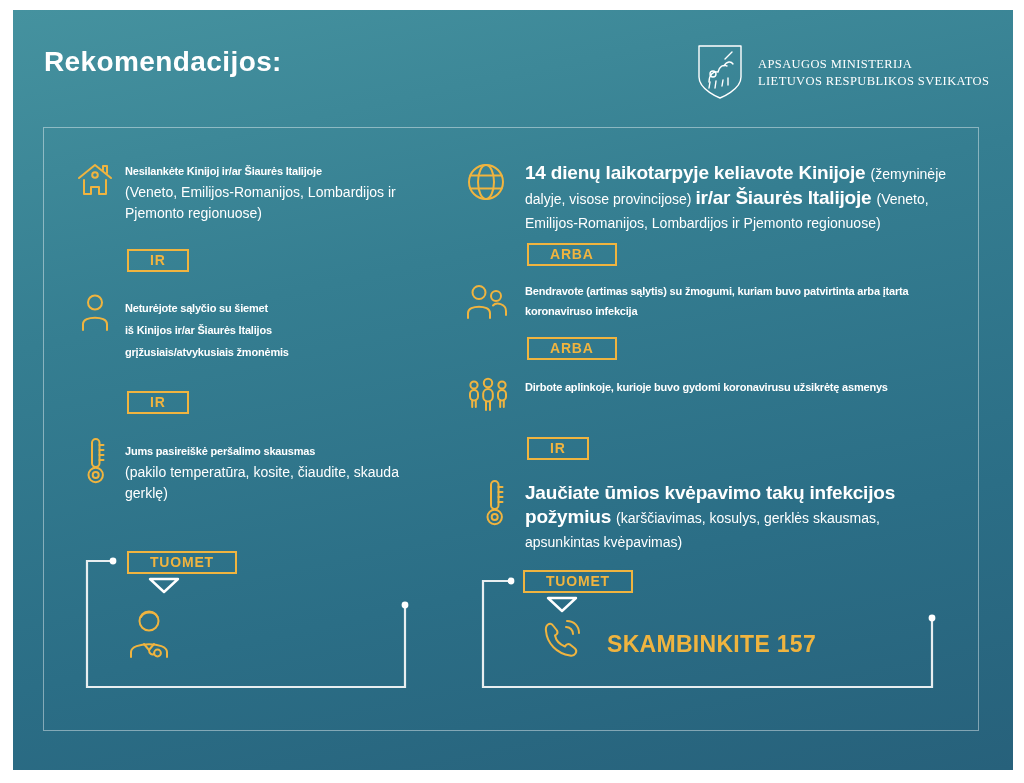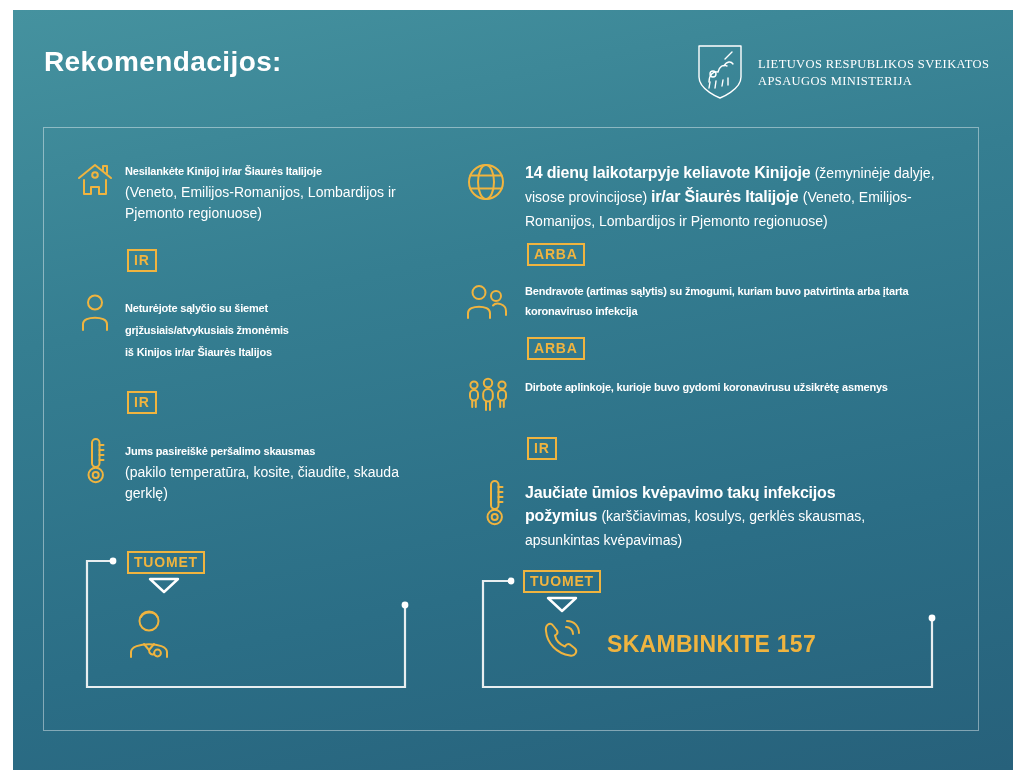--- a/index.html
+++ b/index.html
@@ -26,25 +26,25 @@
     font-family:"Liberation Serif", serif;font-size:12.5px;line-height:17px;letter-spacing:0.4px;
   }
   .panel{
     left:43px;top:127px;width:934px;height:602px;
     border:1px solid rgba(255,255,255,0.42);
   }
   .h{color:var(--white);font-weight:700;font-size:11px;line-height:22px;letter-spacing:-0.2px;}
   .h23{line-height:20px;}
   .n{color:var(--white);font-size:14px;line-height:21px;}
   .mix{color:var(--white);line-height:23px;}
-  .mix .b{font-weight:700;font-size:16px;letter-spacing:-0.2px;}
+  .mix .b{font-weight:700;font-size:19px;letter-spacing:-0.2px;}
   .mix .r{font-weight:400;font-size:14px;}
   .tag{
     border:2px solid var(--yellow);color:var(--yellow);
-    font-weight:700;font-size:14px;line-height:19px;padding:0 5px;letter-spacing:0.8px;
+    font-weight:700;font-size:14px;line-height:19px;padding:0 21px;letter-spacing:0.8px;
     display:inline-block;
   }
   .cta-text{color:var(--yellow);font-weight:700;font-size:23px;line-height:30px;letter-spacing:0.3px;}
   svg{display:block;}
   .icon-stroke{stroke:var(--yellow);fill:none;stroke-width:2;stroke-linecap:round;stroke-linejoin:round;}
   .white-stroke{stroke:#ffffff;fill:none;stroke-linecap:round;stroke-linejoin:round;}
 </style>
 </head>
 <body>
 
@@ -56,22 +56,22 @@
   <g class="white-stroke" stroke-width="1.4">
     <path d="M3 2 H45 V33 C45 46 24 54 24 54 C24 54 3 46 3 33 Z"></path>
     <path d="M13 38 C13 31 17 27 22 28 C23 23 27 20 31 22"></path>
     <path d="M14 38 L13 44 M20 37 L19 44 M27 36 L26 42 M32 34 L32 41"></path>
     <path d="M29 15 L36 8"></path>
     <path d="M28 22 C31 17 35 17 37 20"></path>
     <circle cx="17" cy="30" r="3"></circle>
   </g>
 </svg>
 <div class="ministry-text abs">
+  <div>APSAUGOS MINISTERIJA</div>
   <div>LIETUVOS RESPUBLIKOS SVEIKATOS</div>
-  <div>APSAUGOS MINISTERIJA</div>
 </div>
 
 <div class="panel abs"></div>
 
 <svg class="abs" style="left:76px;top:162px;" width="38" height="36" viewBox="0 0 38 36">
   <g class="icon-stroke">
     <polyline points="3,16 19,3 35,16"></polyline>
     <path d="M27 8 V4 H31 V11"></path>
     <path d="M8 18 V32 H15 V25 H23 V32 H30 V18"></path>
     <circle cx="19" cy="13" r="2.8"></circle>
@@ -84,22 +84,22 @@
 <div class="tag abs" style="left:127px;top:249px;">IR</div>
 
 <svg class="abs" style="left:79px;top:293px;" width="32" height="38" viewBox="0 0 32 38">
   <g class="icon-stroke">
     <circle cx="16" cy="9.5" r="7"></circle>
     <path d="M4 37 V31 C4 22.5 28 22.5 28 31 V37"></path>
   </g>
 </svg>
 <div class="abs" style="left:125px;top:297px;">
   <div class="h">Neturėjote sąlyčio su šiemet</div>
+  <div class="h">iš Kinijos ir/ar Šiaurės Italijos</div>
   <div class="h">grįžusiais/atvykusiais žmonėmis</div>
-  <div class="h">iš Kinijos ir/ar Šiaurės Italijos</div>
 </div>
 <div class="tag abs" style="left:127px;top:391px;">IR</div>
 
 <svg class="abs" style="left:85px;top:437px;" width="24" height="48" viewBox="0 0 24 48">
   <g class="icon-stroke">
     <rect x="7" y="2" width="7.5" height="28" rx="3.7"></rect>
     <path d="M14.5 8 H18.5 M14.5 13 H18.5 M14.5 18 H18.5 M14.5 23 H18.5"></path>
     <circle cx="10.7" cy="38" r="7.2"></circle>
     <circle cx="10.7" cy="38" r="3"></circle>
   </g>

